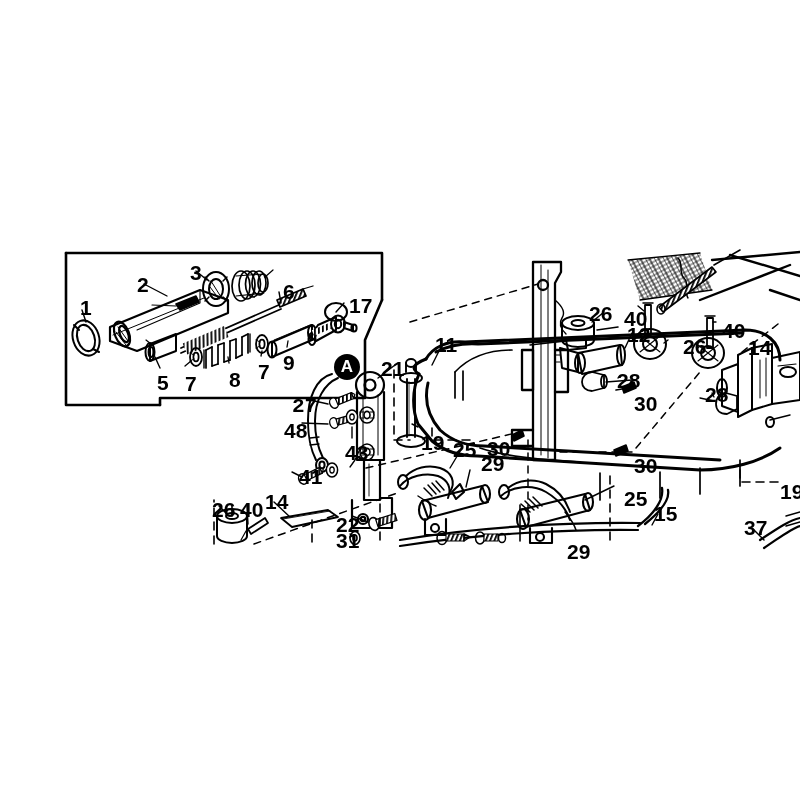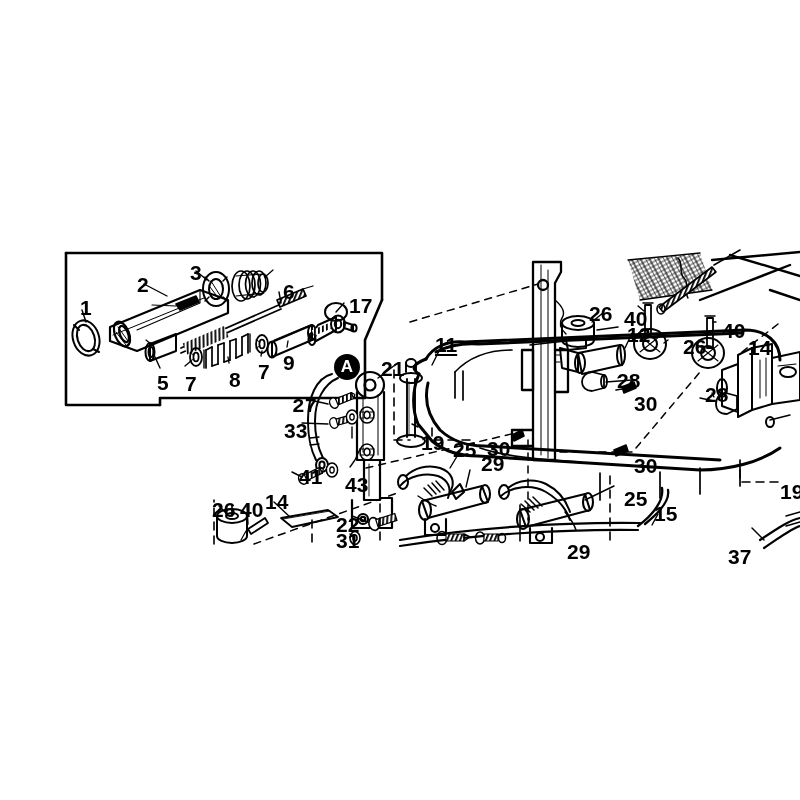--- a/index.html
+++ b/index.html
@@ -487,21 +487,21 @@
       <div class="callout cal-lg" style="left: 80px; top: 297px;">1</div>
       <div class="callout cal-lg" style="left: 137px; top: 274px;">2</div>
       <div class="callout cal-lg" style="left: 190px; top: 262px;">3</div>
       <div class="callout cal-lg" style="left: 157px; top: 372px;">5</div>
       <div class="callout cal-lg" style="left: 283px; top: 281px;">6</div>
       <div class="callout cal-lg" style="left: 185px; top: 373px;">7</div>
       <div class="callout cal-lg" style="left: 258px; top: 361px;">7</div>
       <div class="callout cal-lg" style="left: 229px; top: 369px;">8</div>
       <div class="callout cal-lg" style="left: 283px; top: 352px;">9</div>
       <div class="callout cal-lg" style="left: 349px; top: 295px;">17</div>
-      <div class="callout cal-lg" style="left: 435px; top: 334px; text-decoration: underline;">11</div>
+      <div class="callout cal-lg" style="left: 435px; top: 334px;">11</div>
       <div class="callout cal-lg" style="left: 627px; top: 324px;">12</div>
       <div class="callout cal-lg" style="left: 748px; top: 337px;">14</div>
       <div class="callout cal-lg" style="left: 265px; top: 491px; text-align: right;">14</div>
       <div class="callout cal-lg" style="left: 654px; top: 503px;">15</div>
       <div class="callout cal-lg" style="left: 421px; top: 432px;">19</div>
       <div class="callout cal-lg" style="left: 780px; top: 481px;">19</div>
       <div class="callout cal-lg" style="left: 381px; top: 358px;">21</div>
       <div class="callout cal-lg" style="left: 336px; top: 514px;">22</div>
       <div class="callout cal-lg" style="left: 336px; top: 530px;">31</div>
       <div class="callout cal-lg" style="left: 453px; top: 439px;">25</div>
@@ -510,25 +510,25 @@
       <div class="callout cal-lg" style="left: 683px; top: 336px;">26</div>
       <div class="callout cal-lg" style="left: 212px; top: 499px;">26</div>
       <div class="callout cal-lg" style="left: 292px; top: 396px; font-family: Liberation Mono, monospace;">27</div>
       <div class="callout cal-lg" style="left: 617px; top: 370px;">28</div>
       <div class="callout cal-lg" style="left: 705px; top: 384px;">28</div>
       <div class="callout cal-lg" style="left: 481px; top: 453px;">29</div>
       <div class="callout cal-lg" style="left: 567px; top: 541px;">29</div>
       <div class="callout cal-lg" style="left: 487px; top: 438px;">30</div>
       <div class="callout cal-lg" style="left: 634px; top: 393px;">30</div>
       <div class="callout cal-lg" style="left: 634px; top: 455px;">30</div>
-      <div class="callout cal-lg" style="left: 728px; top: 517px; margin-top: 29px;">37</div>
-      <div class="callout cal-lg" style="left: 284px; top: 420px;">33</div>
+      <div class="callout cal-lg" style="left: 744px; top: 517px;">37</div>
+      <div class="callout cal-lg" style="left: 284px; top: 420px;">48</div>
       <div class="callout cal-lg" style="left: 624px; top: 308px;">40</div>
       <div class="callout cal-lg" style="left: 722px; top: 320px;">40</div>
       <div class="callout cal-lg" style="left: 240px; top: 499px;">40</div>
       <div class="callout cal-lg" style="left: 280px; top: 466px; margin-left: 19px;">41</div>
-      <div class="callout cal-lg" style="left: 345px; top: 442px; margin-top: 32px;">43</div>
+      <div class="callout cal-lg" style="left: 345px; top: 442px;">43</div>
     </div>
   <div id="marks">
       <div class="detailmark" style="left: 334px; top: 354px;">A</div>
     </div>
 
 </div>
 
 </body></html>

